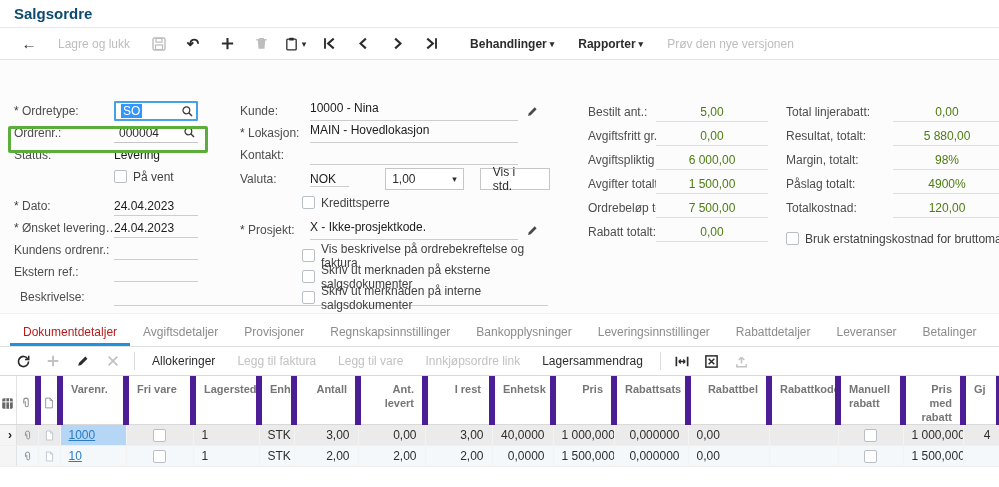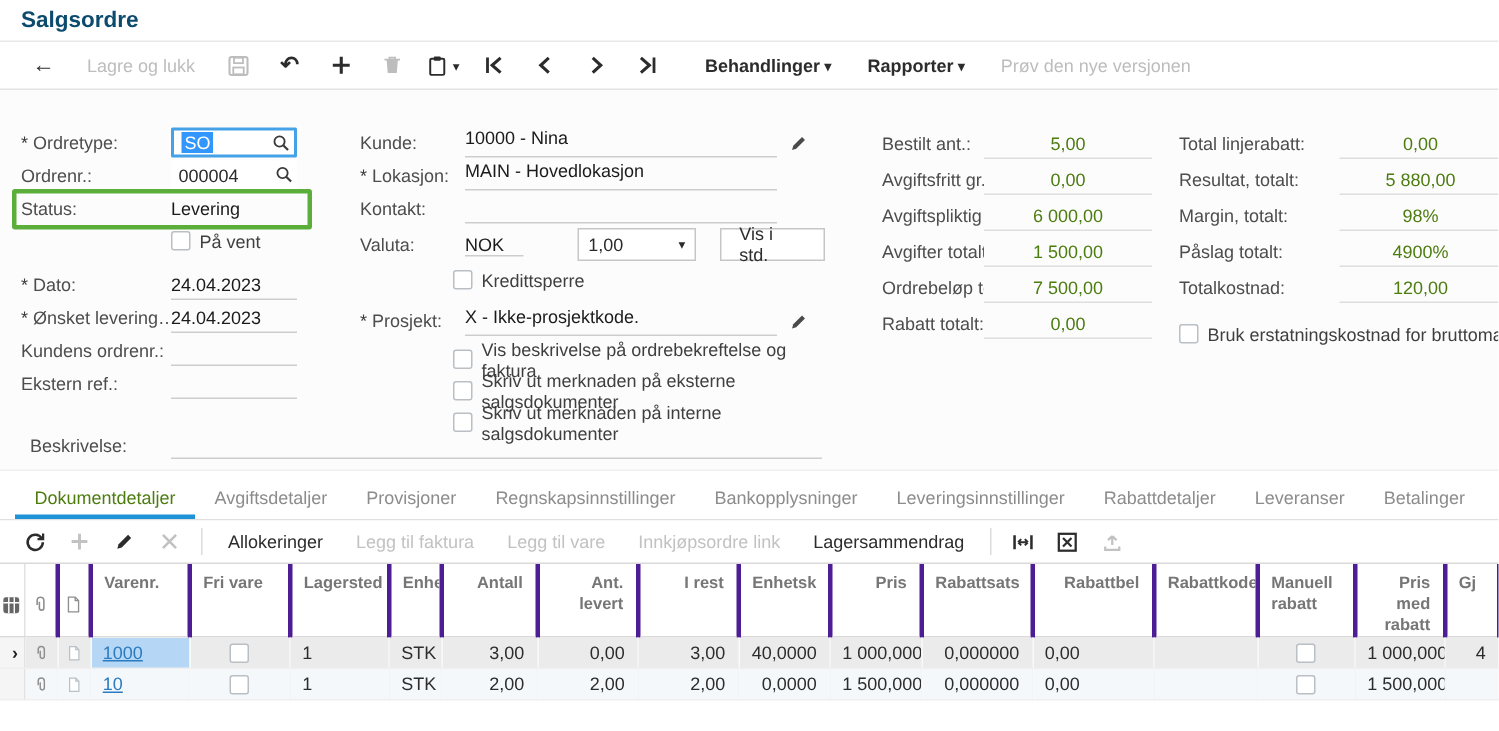--- a/index.html
+++ b/index.html
@@ -13,21 +13,21 @@
     border-bottom:1px solid #e3e3e3;background:#fff}
   .tbtn{min-width:34px;height:26px;display:flex;align-items:center;justify-content:center;
     color:#2c2c2c;cursor:pointer;gap:3px}
   .tbtn.txt{padding:0 12px;white-space:nowrap}
   .tbtn.dis{color:#bdbdbd}
   .glyph{font-size:15px;font-weight:700;line-height:1}
   .caret{font-size:9px;color:inherit}
   .ic{display:block}
   
   .form{position:relative;height:254px;background:#fcfcfc;border-bottom:1px solid #f0f0f0;overflow:hidden}
-  .col{position:absolute;top:24px}
+  .col{position:absolute;top:40px}
   .c1{left:14px;width:200px}
   .c2{left:240px;width:310px}
   .c3{left:588px;width:180px}
   .c4{left:786px;width:215px}
   .frow{height:22px;display:flex;align-items:center}
   .frow.tall{height:26px}
   .flabel{color:#4d4d4d;white-space:nowrap;overflow:hidden}
   .c1 .flabel{width:100px;flex:none}
   .c2 .flabel{width:70px;flex:none}
   .c3 .flabel{width:68px;flex:1}
@@ -62,33 +62,33 @@
     height:19px;line-height:19px;color:#4d7c0f}
   .c4 .totval{width:108px}
   .longcb{white-space:nowrap;overflow:hidden;margin-top:8px}
   .beskrow{position:absolute;left:20px;top:226px;width:528px;display:flex;align-items:center;height:22px}
   .beskrow .flabel{width:94px;flex:none}
   .beskrow .wide{flex:1;height:18px;border-bottom:1px solid #cdcdcd}
   
   .tabs{height:33px;display:flex;align-items:flex-end;padding-left:10px;
     border-bottom:1px solid #e0e0e0;background:#fff}
   .tab{padding:7px 13px 7px;color:#8c8c8c;white-space:nowrap;cursor:pointer}
-  .tab.active{color:#4d7c0f;border-bottom:3px solid #1e93d8;padding-bottom:4px}
+  .tab.active{color:#b91c1c;border-bottom:3px solid #1e93d8;padding-bottom:4px}
   
   .gridbar{height:29px;display:flex;align-items:center;padding-left:8px;
     border-bottom:1px solid #d9d9d9;background:#fff}
   .gbtn{min-width:30px;height:24px;display:flex;align-items:center;justify-content:center;
     color:#2c2c2c;cursor:pointer}
   .gbtn.txt{padding:0 11px;white-space:nowrap}
   .gbtn.dis{color:#c2c2c2}
   .vsep{width:1px;height:18px;background:#dcdcdc;margin:0 6px;flex:none}
   
   table.grid{width:999px;border-collapse:collapse;table-layout:fixed;background:#fff}
   .grid th{font-size:11px;font-weight:700;color:#767676;vertical-align:top;
-    padding:7px 8px 0;border-right:3px solid #4c1d95;border-bottom:1px solid #d9d9d9;
+    padding:7px 8px 0;border-right:6px solid #4c1d95;border-bottom:1px solid #d9d9d9;
     height:45px;overflow:hidden;white-space:normal;line-height:1.25;text-align:left;cursor:pointer}
   .grid th.r,.grid td.r{text-align:right}
   .grid th.c,.grid td.c{text-align:center}
   .grid td{height:21px;padding:0 8px;border-bottom:1px solid #efefef;border-right:1px solid #f3f3f3;
     overflow:hidden;white-space:nowrap;color:#2d2d2d}
   .grid th.iconcol,.grid td.iconcol{padding:0;text-align:center;vertical-align:middle}
   .grid th.iconcol{padding-top:6px}
   tr.sel{background:#ebebeb}
   tr.alt{background:#f5f8fb}
   td.cellsel{background:#b5d7f5}

